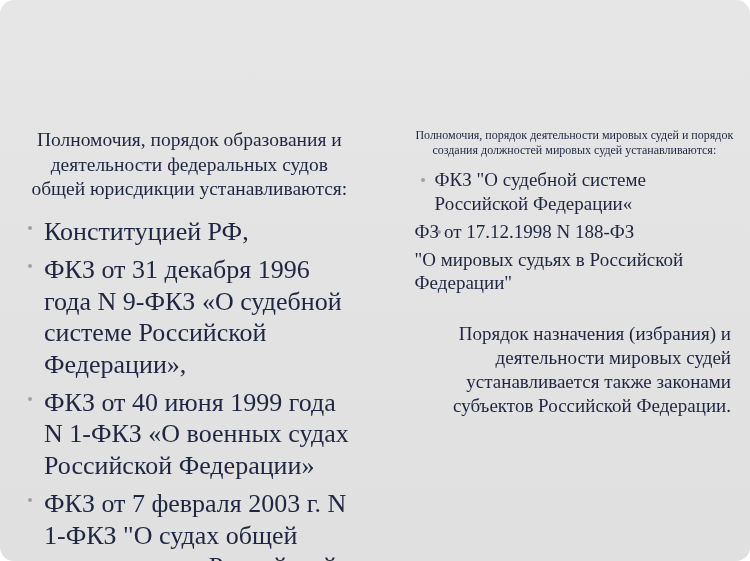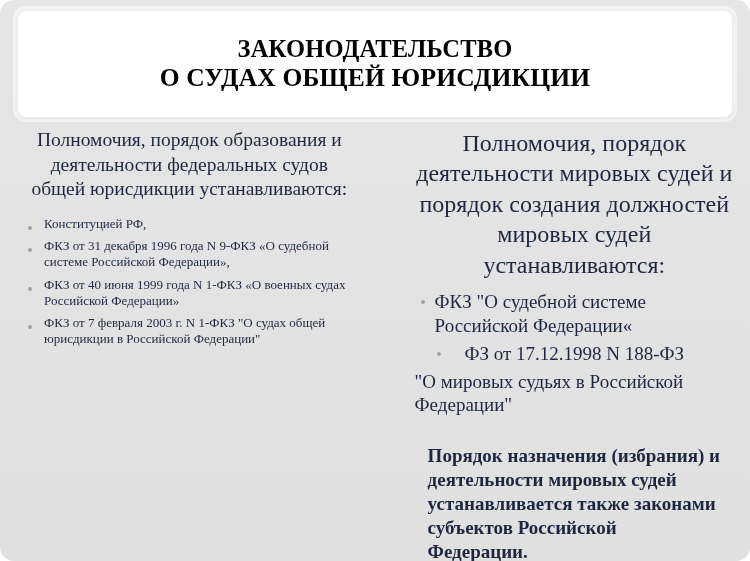--- a/index.html
+++ b/index.html
@@ -81,37 +81,37 @@
 
   .lead {
     margin: 0;
     text-align: center;
     color: #1f2740;
     font-size: 19.5px;
     line-height: 1.26;
     font-family: "Liberation Serif", "DejaVu Serif", serif;
   }
   .col-right .lead {
-    font-size: 24px;
+    font-size: 12px;
     line-height: 1.27;
   }
 
   .bullets {
     list-style: none;
     margin: 0;
     padding: 0;
   }
   .col-left .bullets { margin-top: 14px; }
   .col-right .bullets { margin-top: 10px; }
 
   .bullets li {
     position: relative;
     padding-left: 22px;
     color: #1f2740;
-    font-size: 13px;
+    font-size: 26px;
     line-height: 1.21;
     margin-bottom: 7px;
     font-family: "Liberation Serif", "DejaVu Serif", serif;
   }
   .col-right .bullets li {
     font-size: 19px;
     line-height: 1.22;
     padding-left: 20px;
     margin-bottom: 5px;
     text-align: left;
@@ -119,56 +119,49 @@
   .bullets li::before {
     content: "";
     position: absolute;
     left: 6px;
     top: 10px;
     width: 4px;
     height: 4px;
     background: #a0a0a8;
     border-radius: 50%;
   }
-  .col-right .bullets li.centered { text-align: center; padding-left: 0; }
+  .col-right .bullets li.centered { padding-left: 0; }
   .col-right .bullets li.centered::before { left: 22px; }
 
   .plain-para {
     margin: 0;
     color: #1f2740;
     font-size: 19px;
     line-height: 1.22;
     font-family: "Liberation Serif", "DejaVu Serif", serif;
   }
   .plain-note {
     margin: 0;
     margin-top: 4px;
   }
   .closing {
-    margin: 13px;
+    margin: 3px;
     margin-top: 28px;
-    text-align: left;
+    text-align: right;
     color: #1f2740;
     font-size: 19px;
     line-height: 1.26;
     font-family: "Liberation Serif", "DejaVu Serif", serif;
-    font-weight: bold;
   }
 </style>
 </head>
 <body>
 
 <div class="slide">
 
-  <div class="title-banner">
-    <h1 class="title-text">
-      <span class="title-line title-line-1">ЗАКОНОДАТЕЛЬСТВО</span>
-      <span class="title-line title-line-2">О СУДАХ ОБЩЕЙ ЮРИСДИКЦИИ</span>
-    </h1>
-  </div>
 
   <div class="columns">
 
     <div class="col col-left">
       <p class="lead">Полномочия, порядок образования и деятельности федеральных судов общей юрисдикции устанавливаются:</p>
       <ul class="bullets">
         <li>Конституцией РФ,</li>
         <li>ФКЗ от 31 декабря 1996 года N 9-ФКЗ «О судебной системе Российской Федерации»,</li>
         <li>ФКЗ от 40 июня 1999 года N 1-ФКЗ «О военных судах Российской Федерации»</li>
         <li>ФКЗ от 7 февраля 2003 г. N 1-ФКЗ "О судах общей юрисдикции в Российской Федерации"</li>

